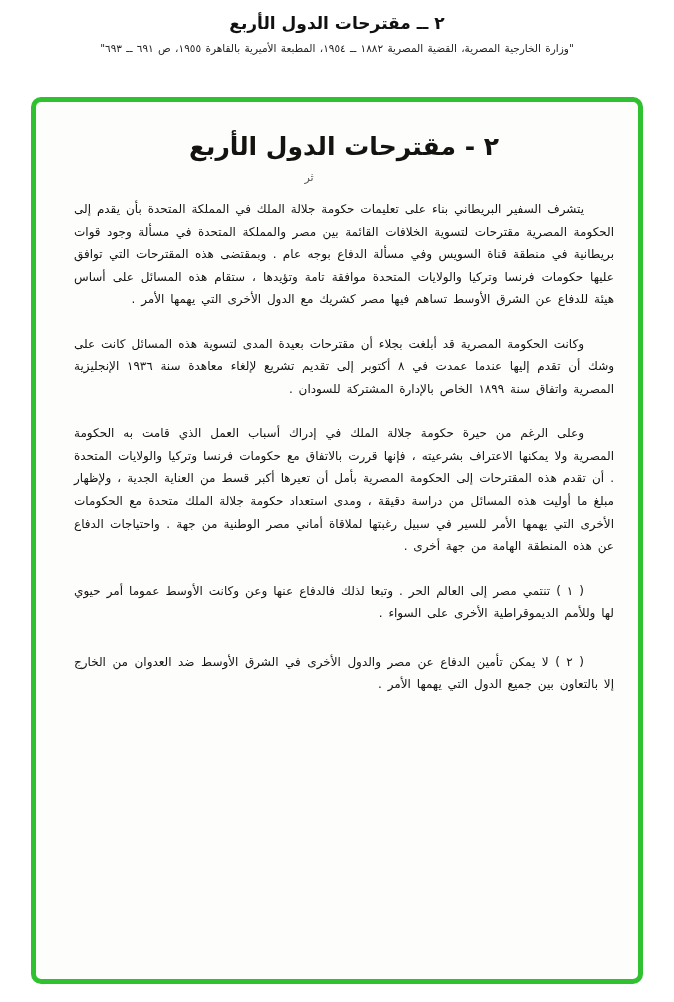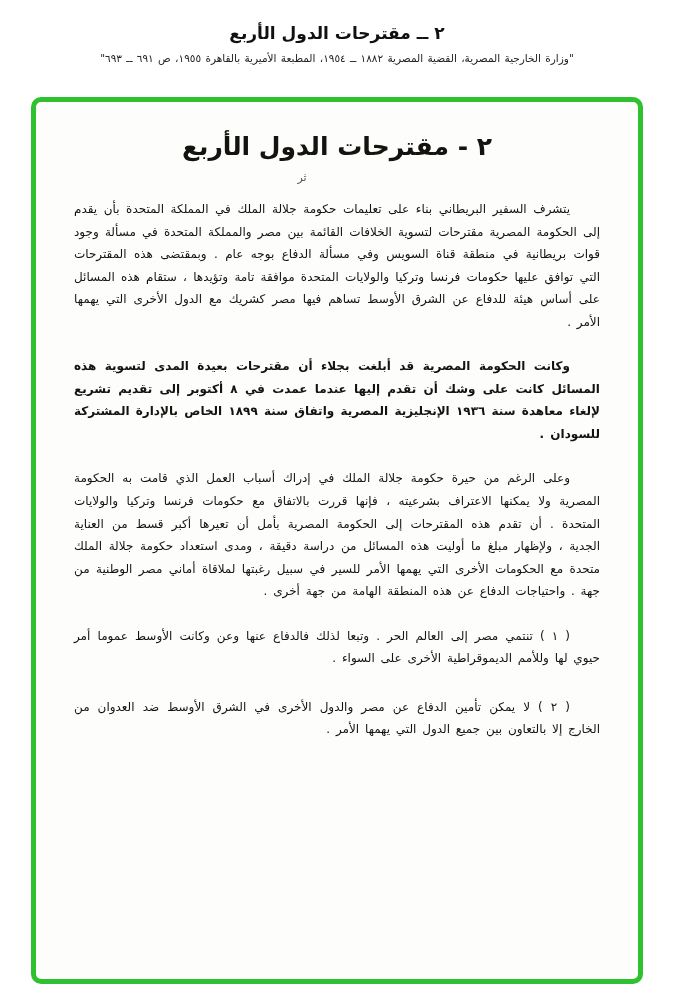--- a/index.html
+++ b/index.html
@@ -10,21 +10,21 @@
     background: #ffffff;
     font-family: "DejaVu Sans", sans-serif;
     direction: rtl;
     position: relative;
     overflow: hidden;
   }
 
   
   .page-header {
     text-align: center;
-    padding-top: 23px;
+    padding-top: 13px;
     color: #111;
   }
   .page-header-title {
     font-size: 17px;
     font-weight: bold;
     letter-spacing: 0.5px;
   }
   .page-header-citation {
     font-size: 10.5px;
     margin-top: 9px;
@@ -40,21 +40,21 @@
     width: 612px;
     height: 887px;
     border: 5px solid #2fc12f; 
     border-radius: 10px;
     background: #fdfdfb;
     overflow: hidden;
   }
   .scan-page {
     width: 100%;
     height: 100%;
-    padding: 18px 38px 10px 38px;
+    padding: 18px 24px 10px 38px;
     color: #151310;
   }
   .doc-title {
     text-align: center;
     font-size: 25px;
     font-weight: bold;
     margin: 12px 0 10px 0;
     letter-spacing: 1px;
   }
   .title-mark {
@@ -64,21 +64,21 @@
     margin: 0 70px 14px 0;
   }
   .para {
     font-size: 12px;
     line-height: 1.88;
     text-align: justify;
     text-indent: 30px;
     word-spacing: 2px;
     margin: 0 0 22px 0;
   }
-  .para.bold { font-weight: bold; }
+  .para.bold { font-weight: normal; }
   .para.item { margin-top: 14px; margin-bottom: 26px; }
   .marker { white-space: nowrap; }
 </style>
 </head>
 <body>
 
 <div class="page">
 
   <header class="page-header">
     <div class="page-header-title">٢ ــ مقترحات الدول الأربع</div>

